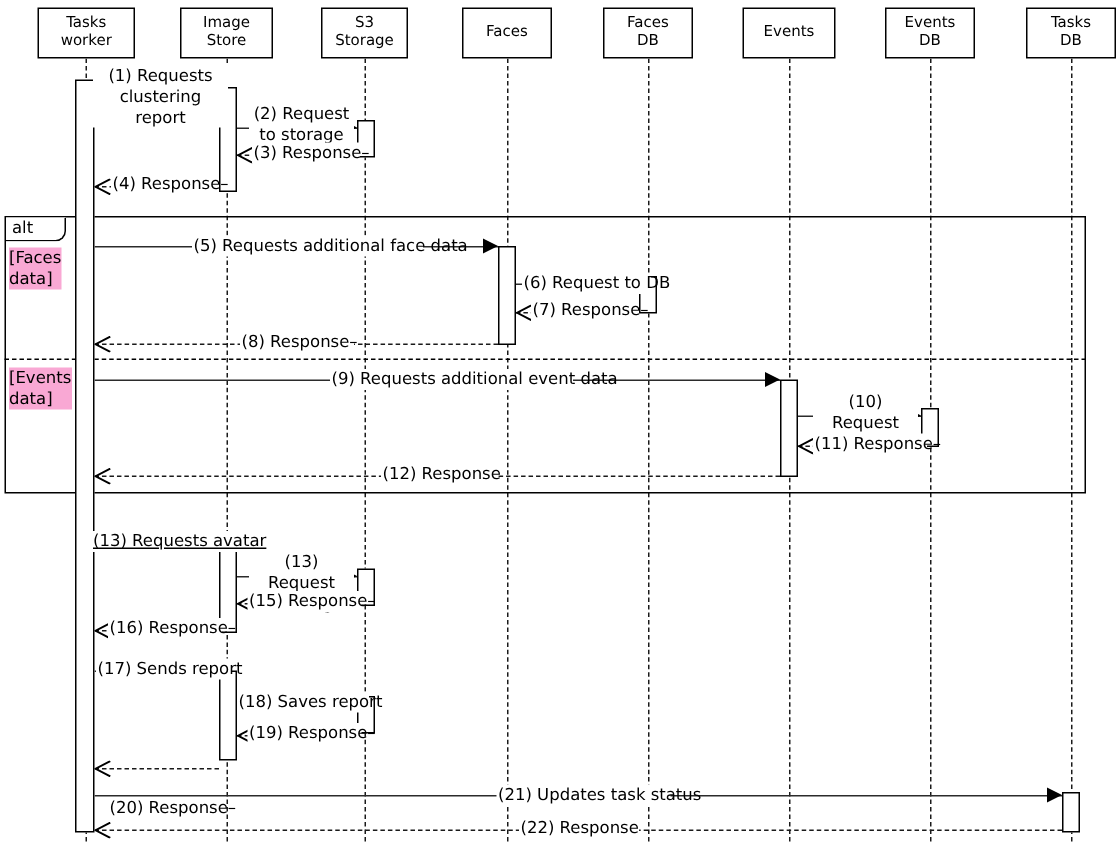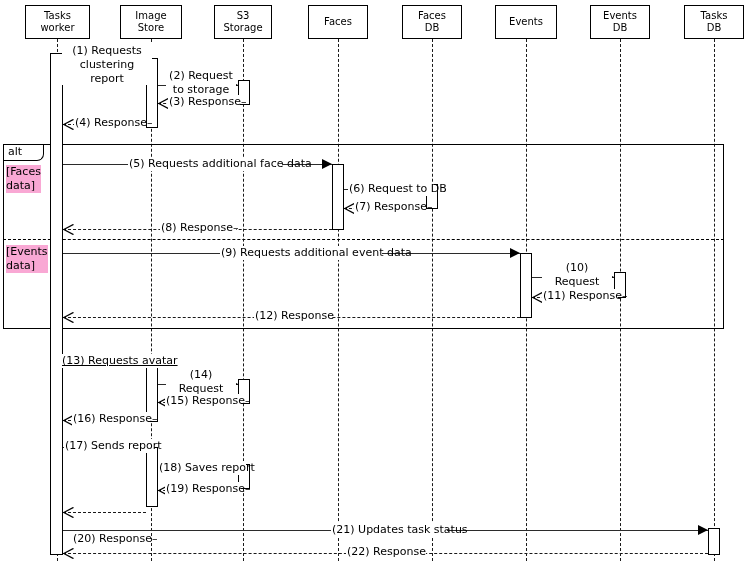--- a/index.html
+++ b/index.html
@@ -242,21 +242,21 @@
           <path d="M10.5 0.4 L0.8 5.5 L10.5 10.6" fill="none" stroke="#000" stroke-width="1.3"></path>
         </svg>
       </div>
       <div class="msg-label" style="left: 254px; top: 309px; width: 76px;">(12) Response</div>
       <div class="msg-line solid" style="left: 63px; top: 362px; width: 83px;"></div>
       <div class="arrow-full right" style="top: 357px; left: 136px;"></div>
       <div class="msg-label" style="left: 61px; top: 354px; width: 96px; text-decoration: underline;">(13) Requests avatar</div>
       <div class="msg-line solid" style="left: 158px; top: 384px; width: 80px;"></div>
       <div class="arrow-full right" style="top: 379px; left: 228px;"></div>
       <div class="msg-label two-line" style="left: 166px; top: 368px; width: 68px;">
-        <div>(14) Request</div>
+        <div>(13) Request</div>
         <div>to storage</div>
       </div>
       <div class="msg-line dashed" style="left: 158px; top: 402px; width: 80px;"></div>
       <div class="arrow-open" style="top: 396.5px; left: 158px;">
         <svg width="11" height="11" viewBox="0 0 11 11">
           <path d="M10.5 0.4 L0.8 5.5 L10.5 10.6" fill="none" stroke="#000" stroke-width="1.3"></path>
         </svg>
       </div>
       <div class="msg-label" style="left: 165px; top: 394px; width: 74px;">(15) Response–</div>
       <div class="msg-line dashed" style="left: 63px; top: 420px; width: 83px;"></div>

